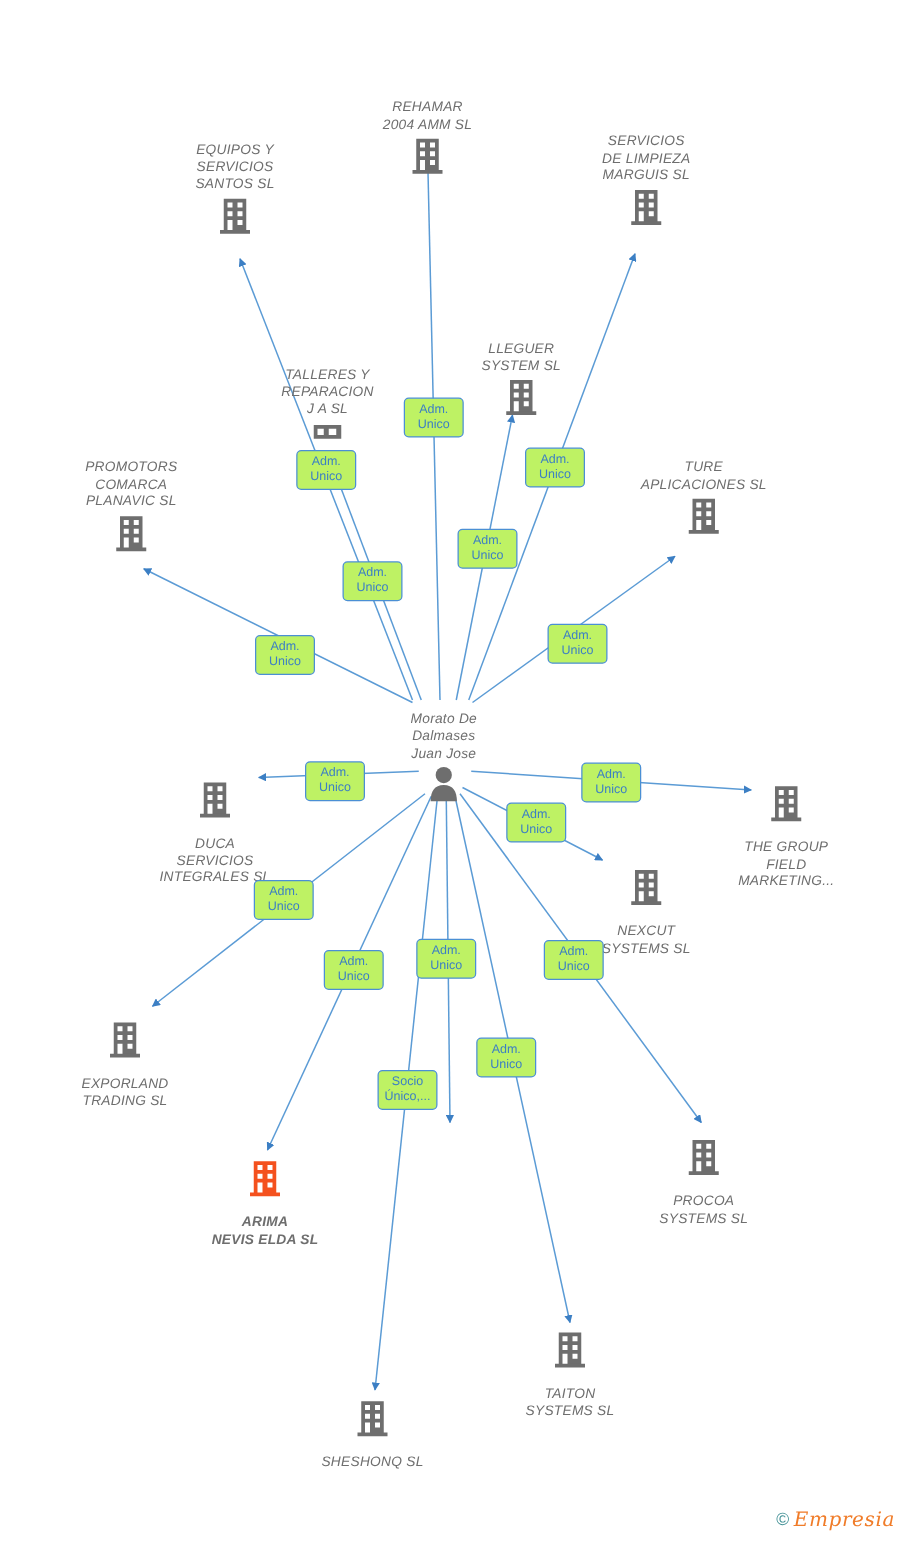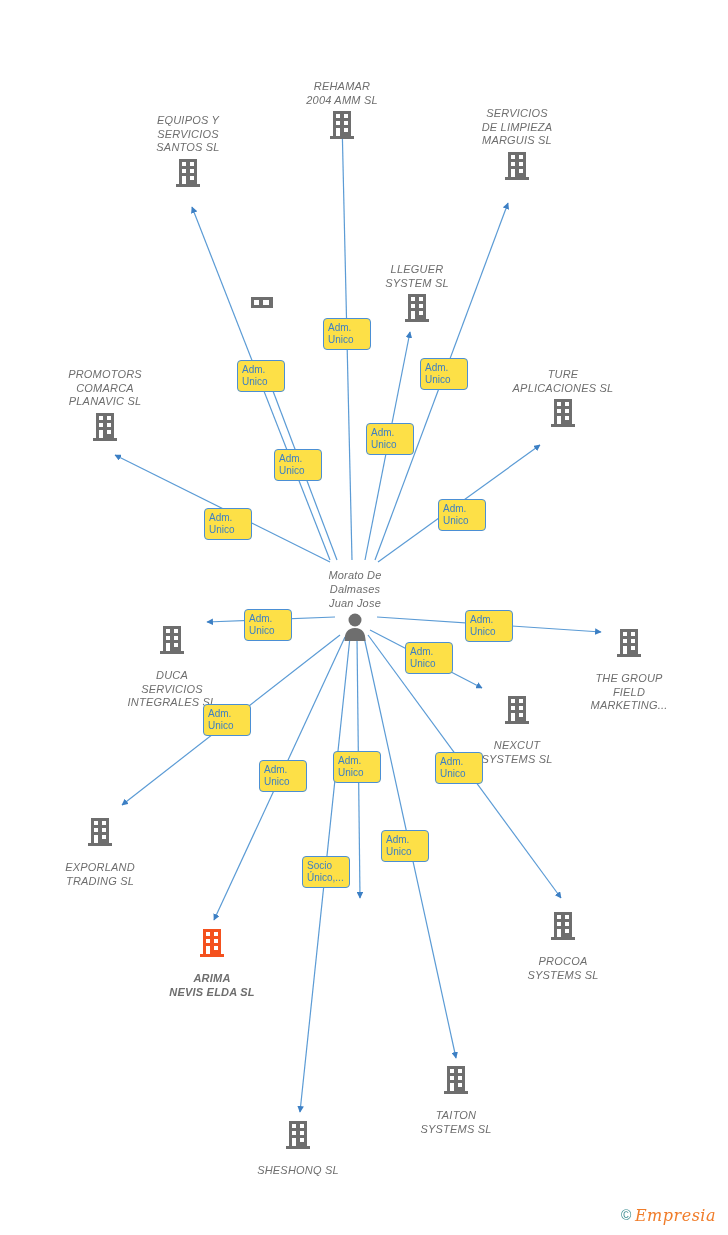--- a/index.html
+++ b/index.html
@@ -50,25 +50,25 @@
   .node.highlight .caption {
     color: #6e6e6e;
     font-weight: bold;
     font-size: 11px;
   }
   .badge {
     position: absolute;
     box-sizing: border-box;
     border: 1px solid #4b8fd4;
     border-radius: 4px;
-    background: #fde047;
+    background: #bef264;
     color: #3c7fc4;
     font-size: 10px;
     line-height: 12px;
-    text-align: left;
+    text-align: center;
     padding: 3px 4px 3px 4px;
     white-space: pre-line;
     box-shadow: 0 0 0 0 rgba(0,0,0,0);
   }
   .watermark {
     position: absolute;
     right: 12px;
     bottom: 10px;
     font-size: 16px;
     color: #f07c29;
@@ -176,21 +176,21 @@
             <rect x="16" y="5" width="4" height="4"></rect>
         <rect x="8" y="12" width="4" height="4"></rect>
             <rect x="16" y="12" width="4" height="4"></rect>
         <rect x="8" y="19" width="4" height="8"></rect>
             <rect x="16" y="19" width="4" height="4"></rect>
           </g>
         </svg>
     </span>
   </div>
 
-  <div class="node above" style="left:417px;top:263px;">
+  <div class="node above" style="left:417px;top:273px;">
     <span class="caption">LLEGUER
 SYSTEM SL</span>
     <span class="glyph">
       <svg width="28" height="32" viewBox="0 0 28 32">
           <g fill="#6e6e6e">
         <rect x="5" y="2" width="18" height="26"></rect>
             <rect x="2" y="27" width="24" height="3"></rect>
           </g>
         <g fill="#ffffff">
             <rect x="8" y="5" width="4" height="4"></rect>
@@ -198,20 +198,23 @@
         <rect x="8" y="12" width="4" height="4"></rect>
             <rect x="16" y="12" width="4" height="4"></rect>
         <rect x="8" y="19" width="4" height="8"></rect>
             <rect x="16" y="19" width="4" height="4"></rect>
           </g>
         </svg>
     </span>
   </div>
 
   <div class="node above" style="left:262px;top:294px;">
+    <span class="caption">TALLERES Y
+REPARACION
+J A SL</span>
     <span class="glyph">
       <svg width="24" height="16" viewBox="0 0 24 16">
           <g fill="#6e6e6e">
         <rect x="1" y="3" width="22" height="11"></rect>
           </g>
         <g fill="#ffffff">
             <rect x="4" y="6" width="5" height="5"></rect>
             <rect x="13" y="6" width="6" height="5"></rect>
           </g>
         </svg>

